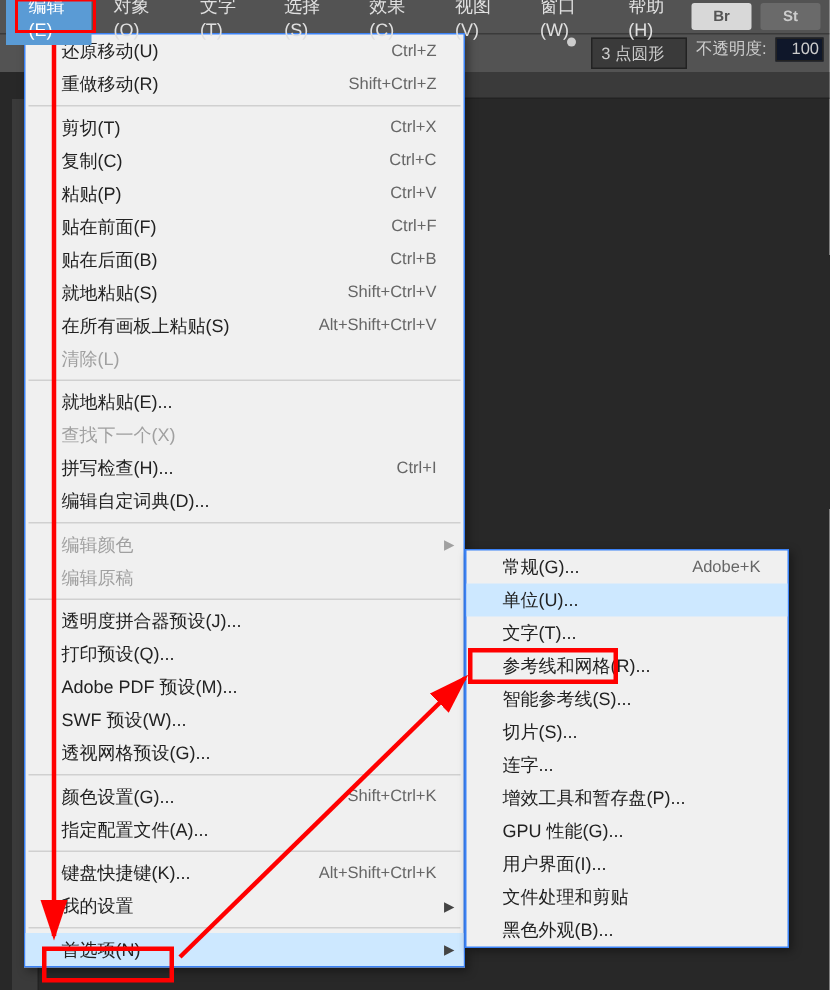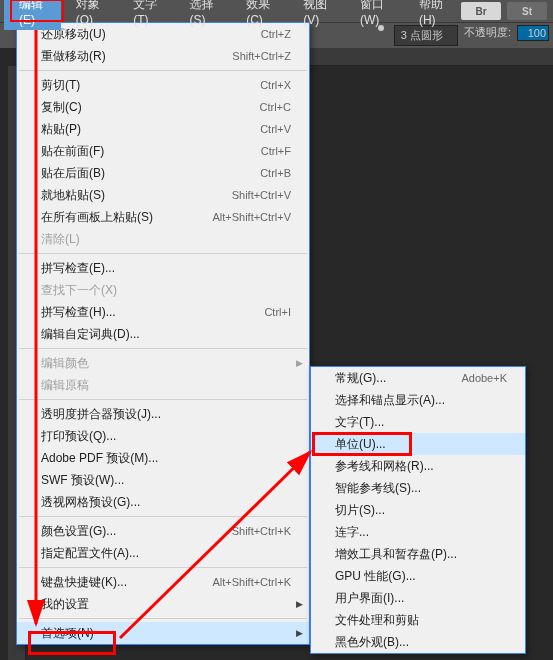--- a/index.html
+++ b/index.html
@@ -10,21 +10,21 @@
 .menubar-item.active { background: #5a9bd5; color: #fff; }
 .menubar-highlight { border: 2px solid #ff0000; position: absolute; top: -1px; left: 10px; width: 54px; height: 23px; pointer-events: none; z-index: 101; }
 .menubar-badges { display: flex; gap: 6px; margin-left: auto; margin-right: 6px; }
 .badge { width: 40px; height: 18px; background: #d8d8d8; color: #555; font-size: 10px; font-weight: bold; display: flex; align-items: center; justify-content: center; border-radius: 2px; }
 .badge.dark { background: #6a6a6a; color: #ccc; }
 
 .toolbar { height: 26px; background: #535353; border-top: 1px solid #3a3a3a; display: flex; align-items: center; color: #ccc; font-size: 11px; padding: 0 4px; position: relative; z-index: 1; }
 .toolbar-right { margin-left: auto; display: flex; align-items: flex-start; gap: 6px; }
 .tool-dot { width: 6px; height: 6px; background: #ccc; border-radius: 50%; display: inline-block; margin-right: 4px; }
 .tool-select { background: #3a3a3a; color: #ccc; padding: 2px 14px 2px 6px; border: 1px solid #222; font-size: 11px; }
-.tool-input { background: #0369a1; color: #ccc; border: 1px solid #222; width: 32px; padding: 1px 2px; font-size: 11px; text-align: right; }
+.tool-input { background: #0f172a; color: #ccc; border: 1px solid #222; width: 32px; padding: 1px 2px; font-size: 11px; text-align: right; }
 
 .canvas { position: absolute; top: 48px; left: 0; right: 0; bottom: 0; background: #282828; }
 .ruler-h { position: absolute; top: 48px; left: 26px; right: 0; height: 18px; background: #3a3a3a; border-bottom: 1px solid #222; z-index: 1; }
 .ruler-v { position: absolute; top: 66px; left: 8px; width: 18px; bottom: 0; background: #3a3a3a; border-right: 1px solid #222; z-index: 1; }
 
 .dropdown { position: absolute; background: #f0f0f0; border: 1px solid #3b82f6; box-shadow: 2px 2px 6px rgba(0,0,0,.4); z-index: 50; }
 .dropdown.main { top: 22px; left: 16px; width: 294px; }
 .dropdown.sub { top: 366px; left: 310px; width: 216px; }
 .menu-row { display: flex; align-items: center; height: 22px; padding: 0 18px 0 24px; font-size: 12px; color: #222; cursor: pointer; position: relative; }
 .menu-row.disabled { color: #a0a0a0; cursor: default; }
@@ -108,21 +108,21 @@
     </div>
     <div class="menu-row">
       <span class="menu-label">在所有画板上粘贴(S)</span>
       <span class="menu-shortcut">Alt+Shift+Ctrl+V</span>
     </div>
     <div class="menu-row disabled">
       <span class="menu-label">清除(L)</span>
     </div>
     <div class="menu-sep"></div>
     <div class="menu-row">
-      <span class="menu-label">拼写检查(E)...</span>
+      <span class="menu-label">就地粘贴(E)...</span>
     </div>
     <div class="menu-row disabled">
       <span class="menu-label">查找下一个(X)</span>
     </div>
     <div class="menu-row">
       <span class="menu-label">拼写检查(H)...</span>
       <span class="menu-shortcut">Ctrl+I</span>
     </div>
     <div class="menu-row">
       <span class="menu-label">编辑自定词典(D)...</span>
@@ -173,28 +173,25 @@
       <span class="menu-label">首选项(N)</span>
       <span class="menu-arrow">▶</span>
     </div>
   </div>
 
 <div class="dropdown sub" id="prefs-dropdown">
     <div class="menu-row">
       <span class="menu-label">常规(G)...</span>
       <span class="menu-shortcut">Adobe+K</span>
     </div>
-    <div class="menu-row">
-      <span class="menu-label">选择和锚点显示(A)...</span>
-    </div>
-    <div class="menu-row">
-      <span class="menu-label">文字(T)...</span>
-    </div>
     <div class="menu-row hover">
       <span class="menu-label">单位(U)...</span>
+    </div>
+    <div class="menu-row">
+      <span class="menu-label">文字(T)...</span>
     </div>
     <div class="menu-row">
       <span class="menu-label">参考线和网格(R)...</span>
     </div>
     <div class="menu-row">
       <span class="menu-label">智能参考线(S)...</span>
     </div>
     <div class="menu-row">
       <span class="menu-label">切片(S)...</span>
     </div>

